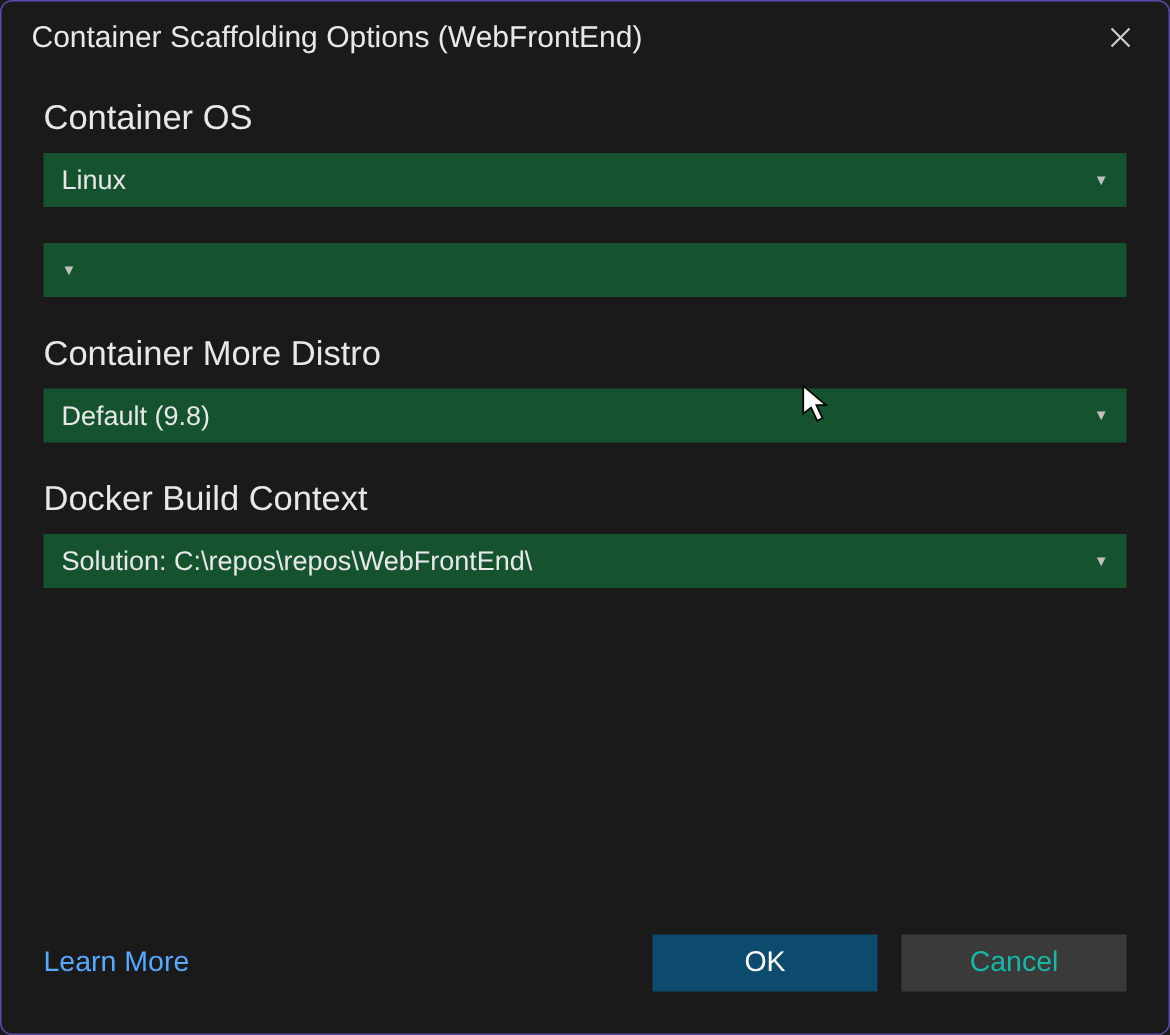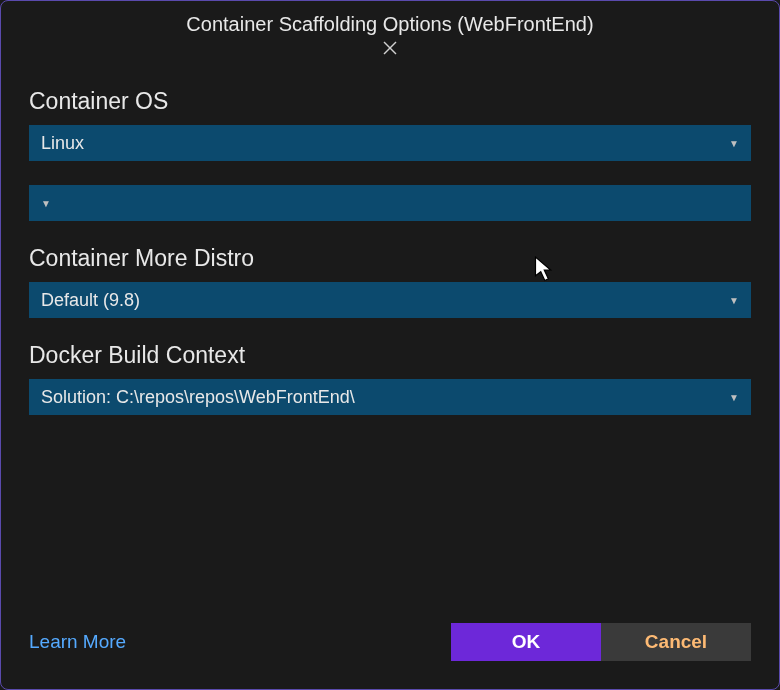--- a/index.html
+++ b/index.html
@@ -22,21 +22,20 @@
       background: #1a1a1a;
       display: flex;
       flex-direction: column;
       position: relative;
     }
     .titlebar {
       display: flex;
       justify-content: space-between;
       align-items: center;
       padding: 12px 20px 8px 20px;
-      flex-direction: column;
     }
     .title {
       color: #e8e8e8;
       font-size: 20px;
       font-weight: 400;
     }
     .close-btn {
       width: 24px;
       height: 24px;
       display: flex;
@@ -59,21 +58,21 @@
     .field-label {
       color: #e8e8e8;
       font-size: 23px;
       font-weight: 400;
       margin-bottom: 10px;
       display: block;
     }
     .dropdown {
       width: 100%;
       height: 36px;
-      background: #0c4a6e;
+      background: #14532d;
       border: none;
       color: #e8e8e8;
       font-size: 18px;
       padding: 0 12px;
       display: flex;
       align-items: center;
       justify-content: space-between;
       cursor: pointer;
       position: relative;
     }
@@ -82,20 +81,21 @@
       text-align: left;
     }
     .dropdown-arrow {
       color: #c0c0c0;
       font-size: 10px;
     }
     .footer {
       display: flex;
       align-items: center;
       padding: 0 28px 28px 28px;
+      gap: 16px;
     }
     .learn-more {
       color: #55aaff;
       font-size: 19px;
       cursor: pointer;
       text-decoration: none;
     }
     .spacer {
       flex: 1;
     }
@@ -104,28 +104,26 @@
       min-width: 150px;
       font-size: 19px;
       border: none;
       cursor: pointer;
       display: flex;
       align-items: center;
       justify-content: center;
       padding: 0 20px;
     }
     .btn-primary {
-      background: #6d28d9;
+      background: #0c4a6e;
       color: #ffffff;
-      font-weight: bold;
     }
     .btn-secondary {
       background: #3a3a3a;
-      color: #fdba74;
-      font-weight: bold;
+      color: #14b8a6;
     }
     .cursor {
       position: absolute;
       left: 533px;
       top: 255px;
       pointer-events: none;
       z-index: 10;
     }
     .cursor svg {
       width: 24px;

